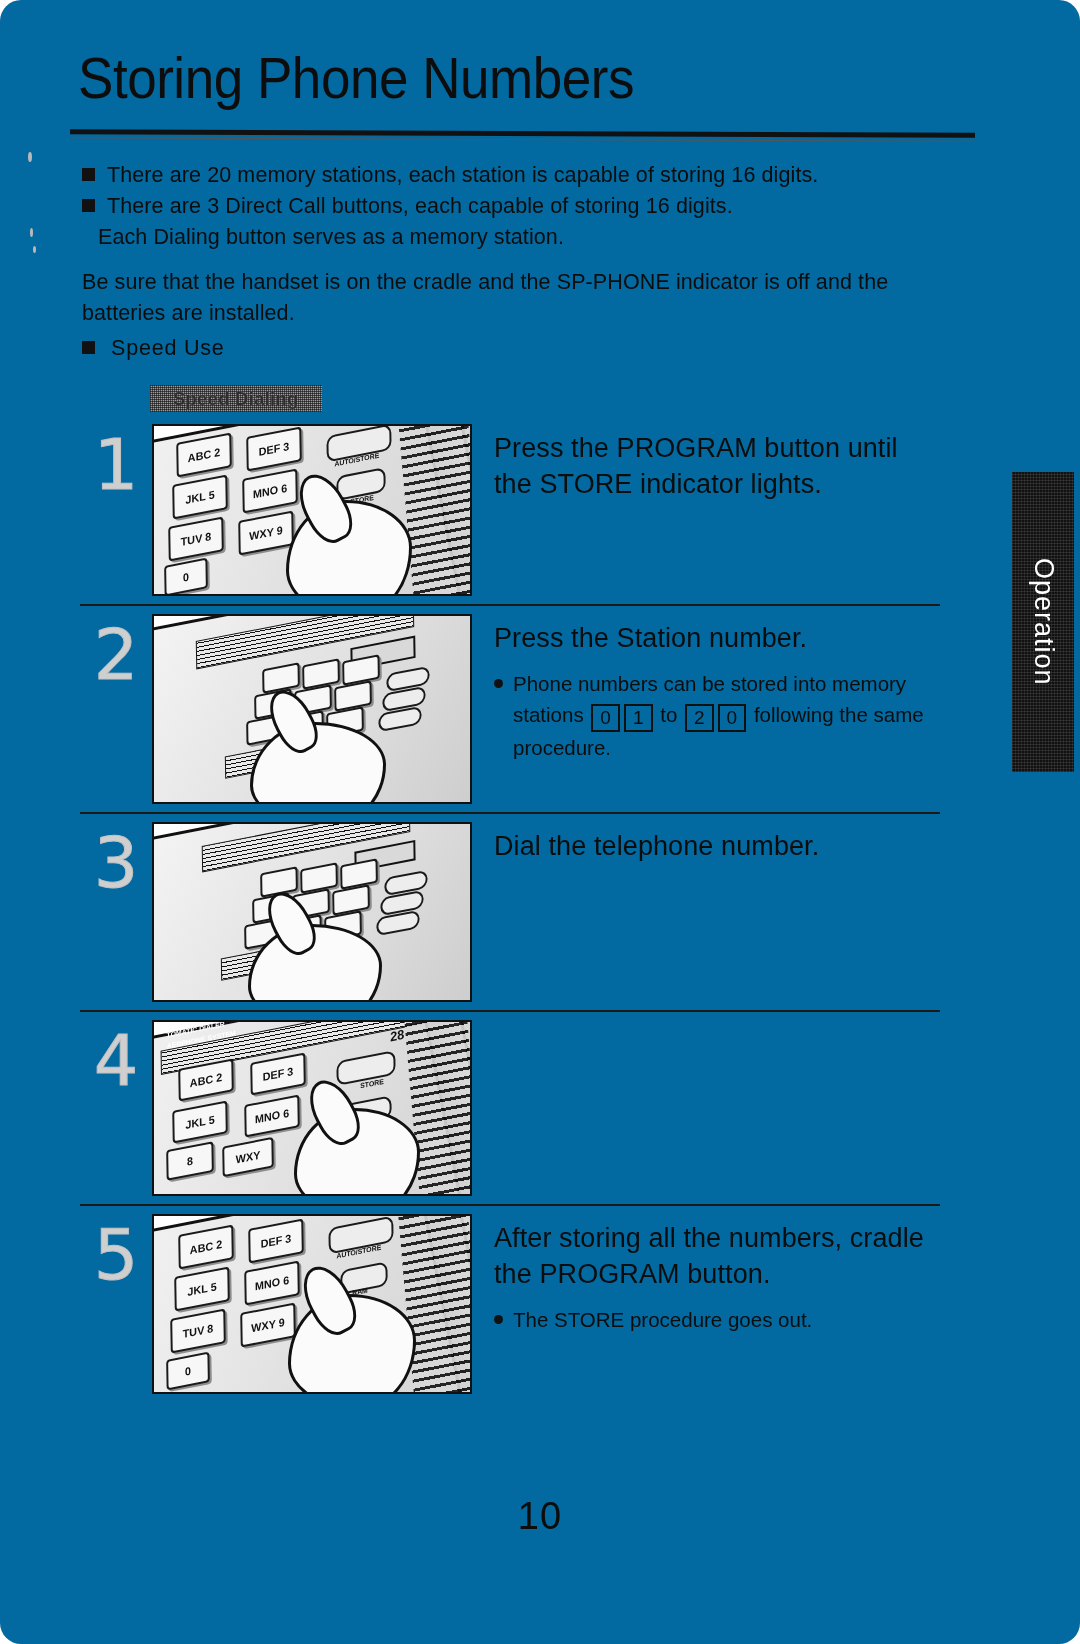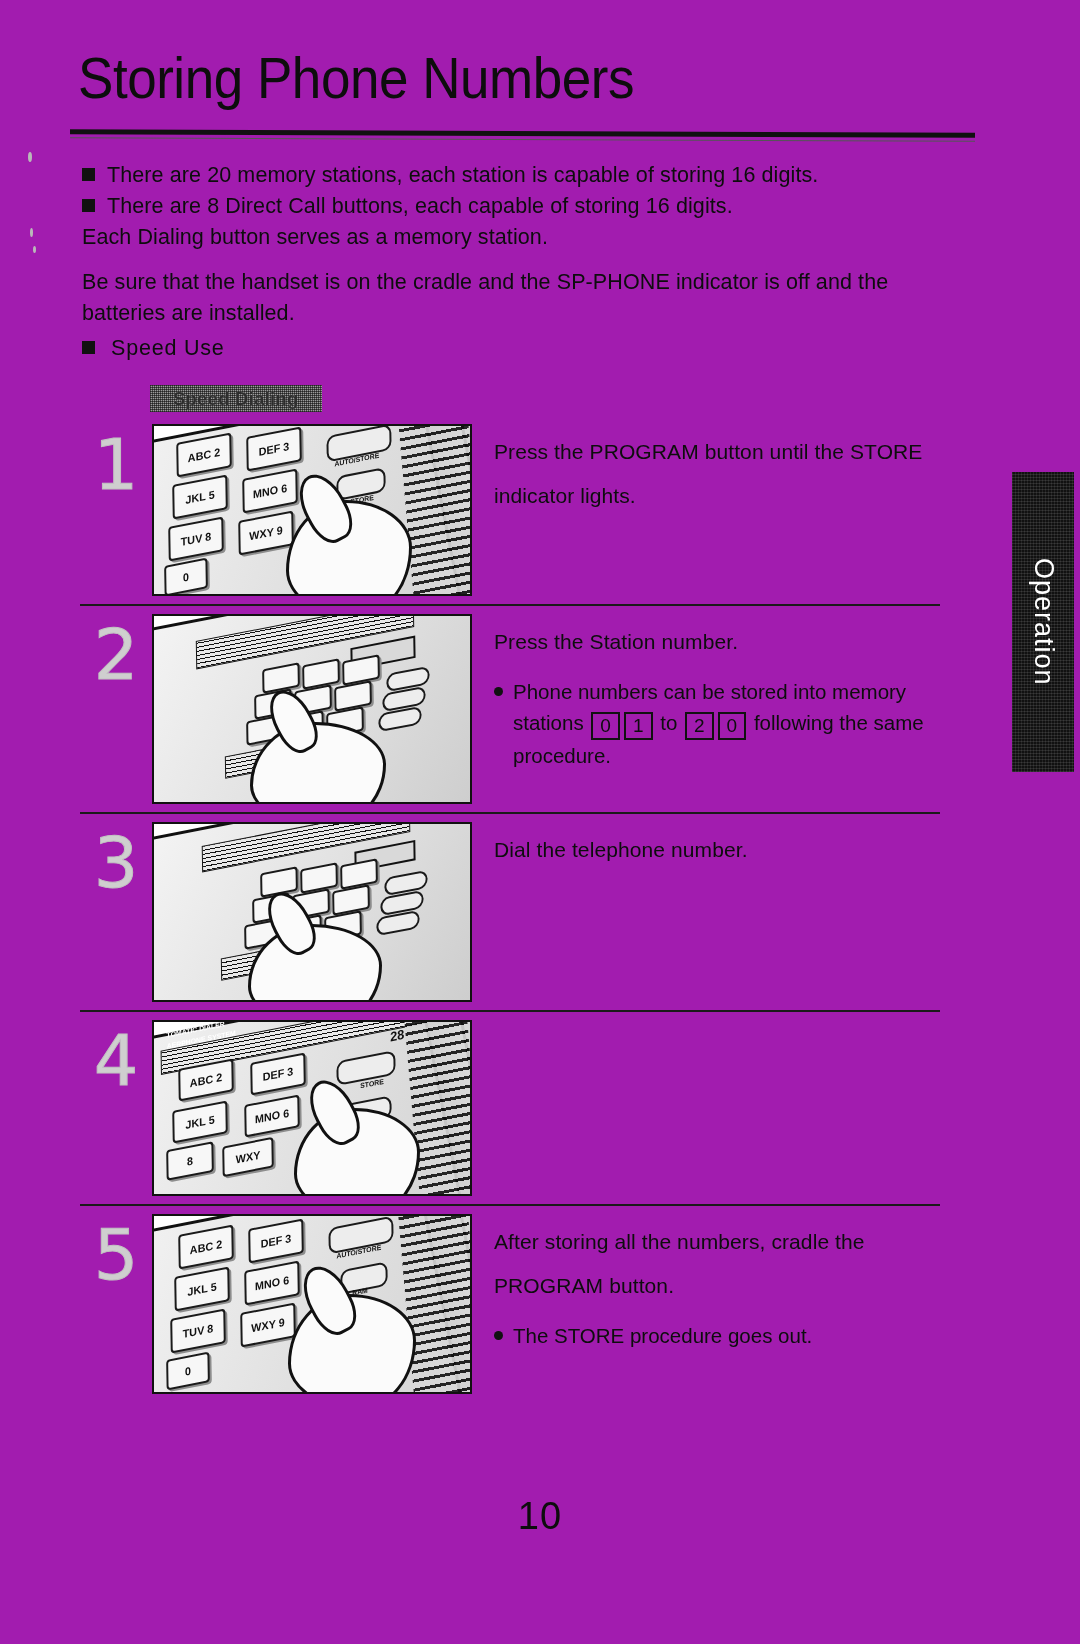--- a/index.html
+++ b/index.html
@@ -12,21 +12,22 @@
     height: 1644px;
     position: relative;
     font-family: "Liberation Sans", sans-serif;
     color: #0d0d0d;
     overflow: hidden;
   }
 
   .page {
     position: absolute;
     inset: 0;
-    background: #a21caf;
+    background: #0369a1;
+    border-radius: 21px;
   }
 
   
   .title-block {
     position: absolute;
     left: 78px;
     top: 48px;
     width: 900px;
   }
   .page-title {
@@ -74,21 +75,21 @@
   }
   .sq {
     display: inline-block;
     width: 13px;
     height: 13px;
     background: #111;
     flex: 0 0 auto;
     position: relative;
     top: -1px;
   }
-  .intro .plain { margin-left: 0; }
+  .intro .plain { margin-left: 16px; }
   .intro .para { margin-top: 14px; }
 
   .homeuse {
     position: absolute;
     left: 82px;
     top: 336px;
     display: flex;
     align-items: baseline;
     gap: 16px;
     font-size: 21.5px;
@@ -157,22 +158,22 @@
     margin-top: 8px;
     margin-bottom: 8px;
   }
 
   .step-text {
     flex: 1 1 auto;
     padding-left: 22px;
     padding-top: 14px;
   }
   .step-head {
-    font-size: 21px;
-    line-height: 44px;
+    font-size: 27px;
+    line-height: 36px;
     letter-spacing: 0.1px;
   }
   .step-sub {
     margin-top: 12px;
     font-size: 20.5px;
     line-height: 31px;
     display: flex;
     gap: 10px;
     align-items: flex-start;
   }
@@ -350,21 +351,21 @@
   <div class="title-rule"></div>
   <div class="title-rule-thin"></div>
 
   <div class="intro">
     <div class="li">
       <span class="sq"></span>
       <span>There are 20 memory stations, each station is capable of storing 16 digits.</span>
     </div>
     <div class="li">
       <span class="sq"></span>
-      <span>There are 8 Direct Call buttons, each capable of storing 16 digits.</span>
+      <span>There are 3 Direct Call buttons, each capable of storing 16 digits.</span>
     </div>
     <div class="plain">Each Dialing button serves as a memory station.</div>
     <div class="para">Be sure that the handset is on the cradle and the SP-PHONE indicator is off and the batteries are installed.</div>
   </div>
 
   <div class="homeuse">
     <span class="sq"></span>
     <span>Speed Use</span>
   </div>
 

